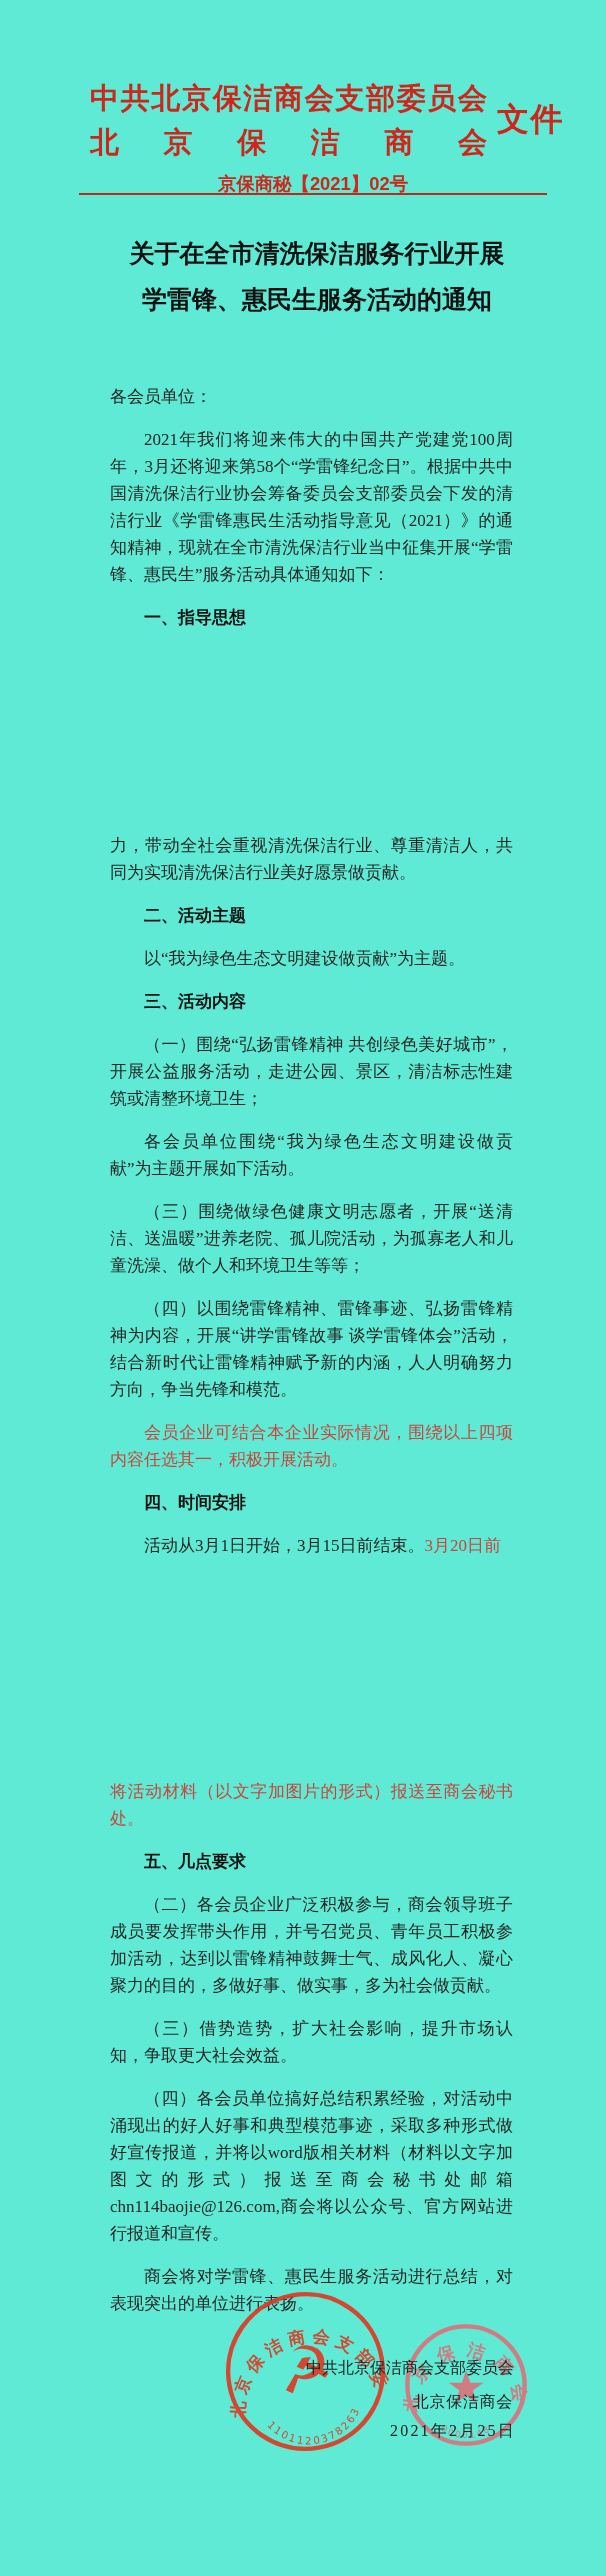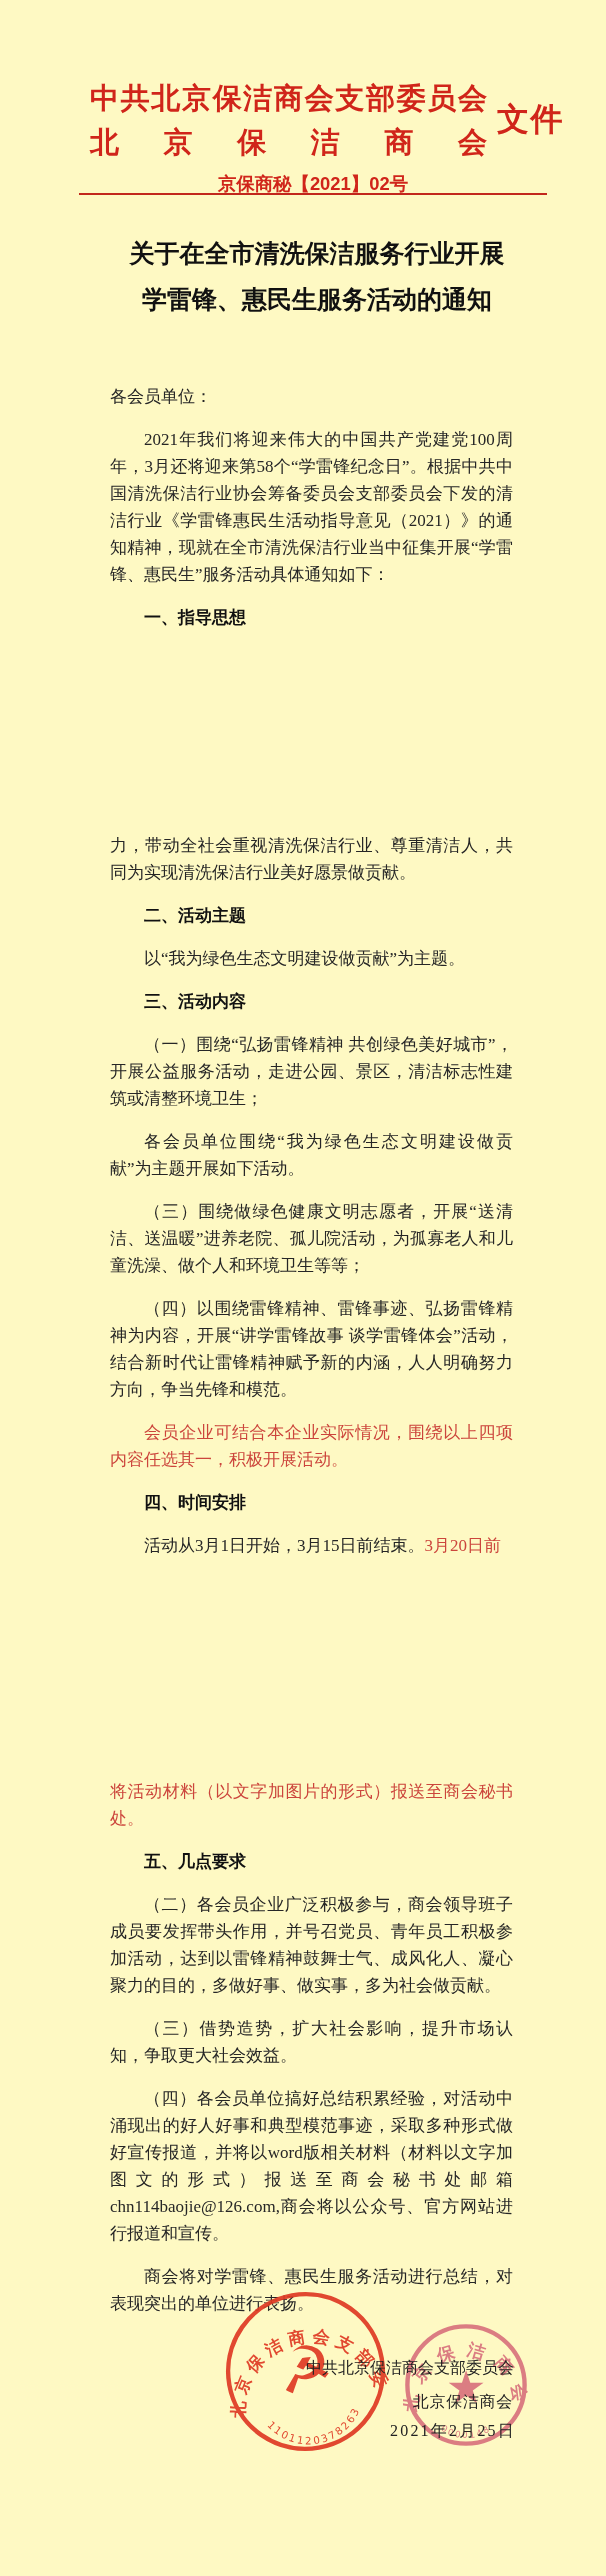--- a/index.html
+++ b/index.html
@@ -1,19 +1,19 @@
 <!DOCTYPE html>
 <html style="font-size:11.8px"><head>
 <meta charset="utf-8">
 <style>
   html,body{margin:0;padding:0;background:#ffffff;}
   #page{
     position:relative;
     width:607px;height:2576px;
-    background:#fef9c3;
+    background:#5eead4;
     overflow:hidden;
     font-family:"Liberation Serif","DejaVu Serif",serif;
     color:#262626;
   }
   
   .hdr{
     position:absolute;left:90px;width:397px;
     color:#d0251a;font-weight:bold;white-space:nowrap;
     font-family:"Liberation Serif","DejaVu Serif",serif;
   }

